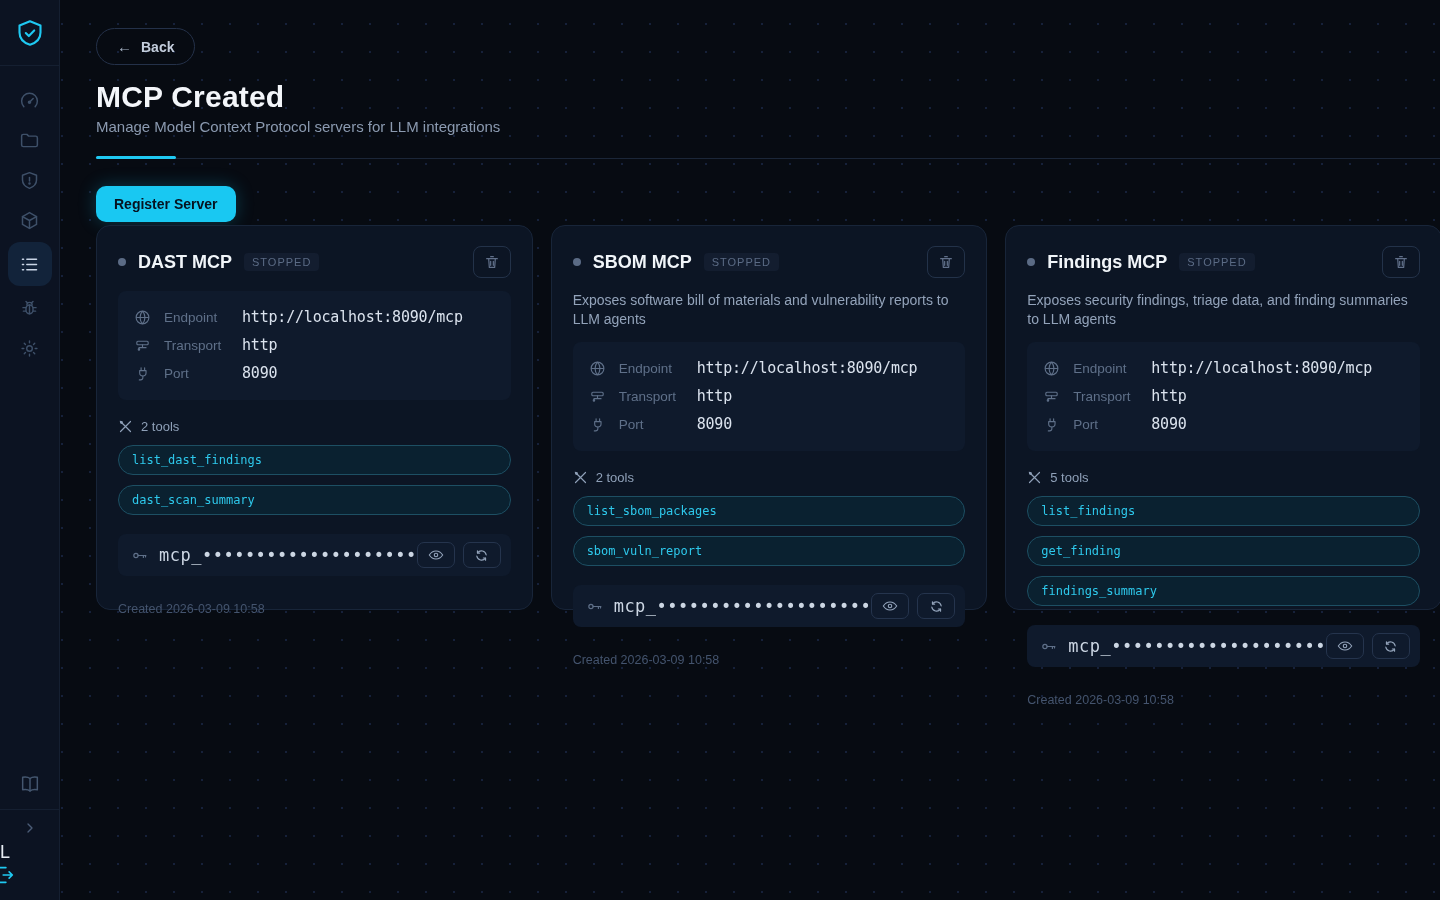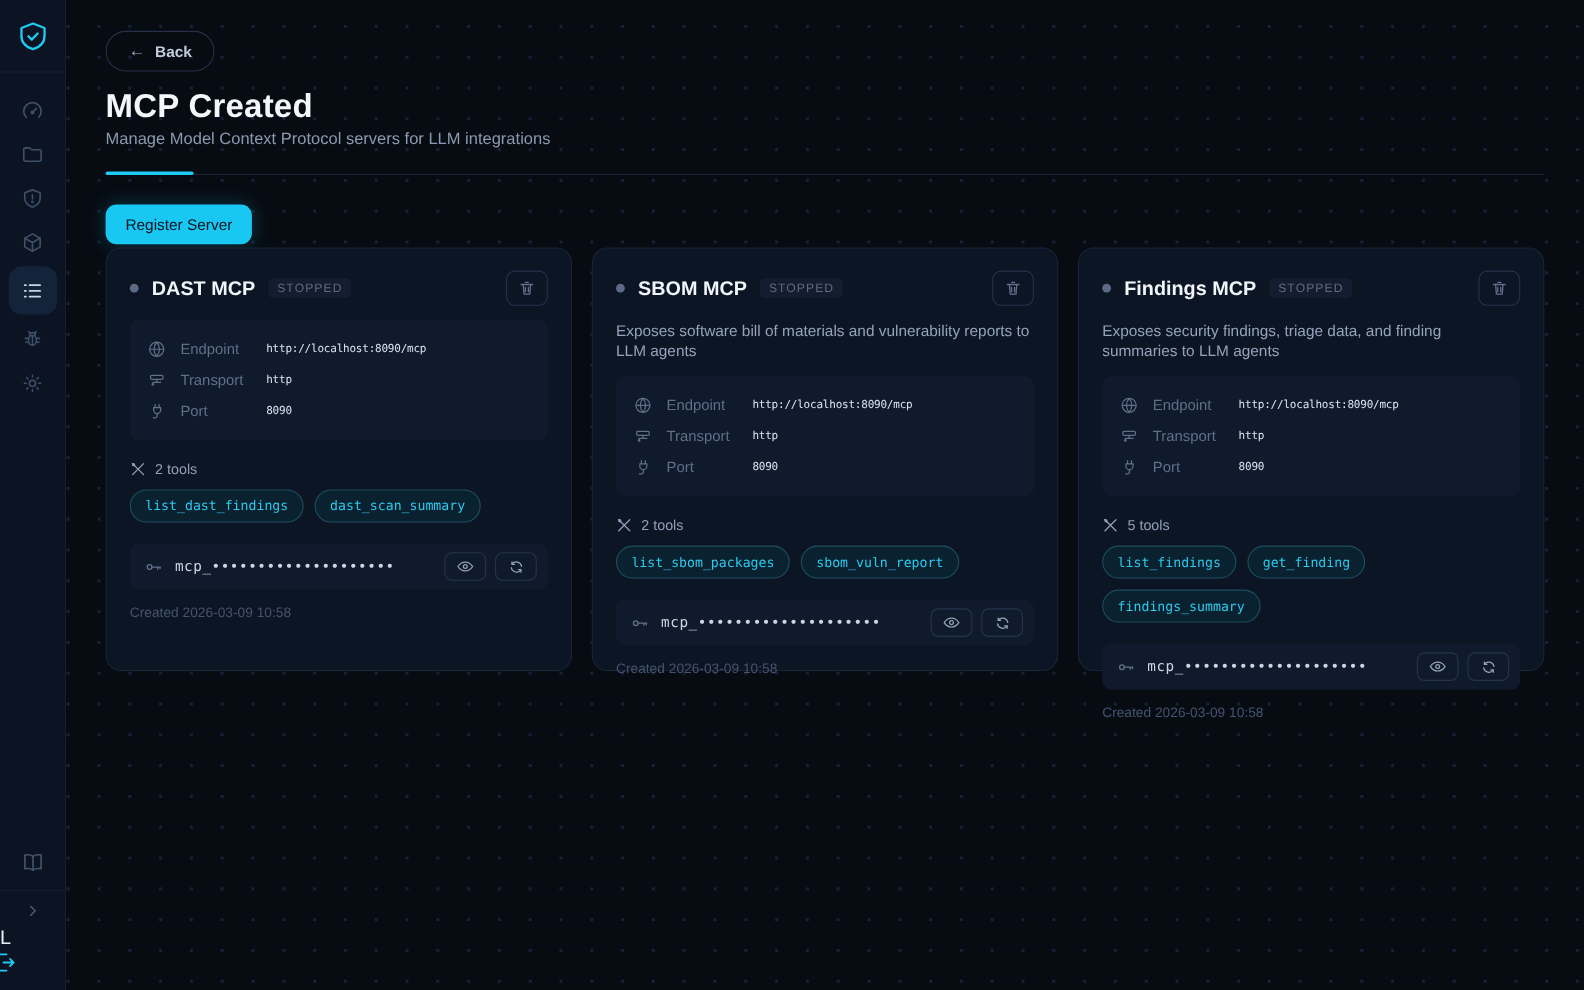--- a/index.html
+++ b/index.html
@@ -78,21 +78,21 @@
     border-bottom:1px solid #1b2638;
   }
   .rule::before {
     content:""; position:absolute; left:0; bottom:-1px;
     width:80px; height:3px; background:#1fc9f2; border-radius:2px;
   }
   .register-btn {
     margin-top:27px;
     display:inline-block; padding:10px 18px; border:none; border-radius:10px;
     background:#19c8f2; color:#06121f;
-    font-size:14px; font-weight:400; font-family:"Liberation Sans", sans-serif;
+    font-size:14px; font-weight:700; font-family:"Liberation Sans", sans-serif;
     cursor:pointer; box-shadow:0 0 18px rgba(25,200,242,0.25);
   }
 
   
   .cards { margin-top:3px; display:flex; gap:18px; }
   .card {
     flex:1; height:385px;
     background:#0c1524;
     border:1px solid #182539;
     border-radius:14px;
@@ -118,53 +118,53 @@
   }
   .config {
     margin-top:13px; background:#0f1a2c; border-radius:8px;
     padding:12px 16px 13px 16px;
   }
   .crow { display:flex; align-items:center; height:28px; }
   .crow .cicon { color:#5f7089; width:18px; display:flex; }
   .clabel { margin-left:12px; width:78px; font-size:13.5px; color:#5f7089; }
   .cvalue {
     font-family:"DejaVu Sans Mono", monospace;
-    font-size:10px; color:#dbe3ee; letter-spacing:-0.2px;
+    font-size:15px; color:#dbe3ee; letter-spacing:-0.2px;
   }
   .tools-head {
     margin-top:19px; display:flex; align-items:center; gap:8px;
     font-size:13px; color:#8fa0b8;
   }
   .tools-head .ticon { color:#8fa0b8; }
-  .pills { margin-top:11px; display:flex; gap:10px; flex-wrap:wrap; }
+  .pills { margin-top:11px; display:flex; gap:10px; flex-wrap:wrap;flex-direction:column; }
   .pill {
     padding:7px 13px; border-radius:15px;
     border:1px solid #1d4f63; background:#0a2130;
     font-family:"DejaVu Sans Mono", monospace;
     font-size:12px; color:#2ec9ec; cursor:default;
   }
   .keyrow {
     margin-top:19px; background:#0f1a2c; border-radius:8px;
     padding:8px 10px 8px 13px;
     display:flex; align-items:center;
   }
   .keyrow .kicon { color:#5f7089; display:flex; }
   .keytext {
     margin-left:11px;
     font-family:"DejaVu Sans Mono", monospace;
-    font-size:13px; color:#ccd6e3; letter-spacing:0.5px;
+    font-size:17px; color:#ccd6e3; letter-spacing:0.5px;
   }
   .iconbtn {
     width:38px; height:26px; border-radius:7px;
     border:1px solid #25344d; background:transparent; color:#93a3ba;
     display:flex; align-items:center; justify-content:center; cursor:pointer;
   }
   .iconbtn + .iconbtn { margin-left:8px; }
   .keyrow .spacer { flex:1; }
-  .created { margin-top:14px; font-size:12.5px; color:#44546e; }
+  .created { margin-top:26px; font-size:12.5px; color:#44546e; }
 </style>
 </head>
 <body>
 
 <aside class="sidebar">
   <div class="logo-box">
     <span>
       <svg width="28" height="28" viewBox="0 0 24 24" fill="none" stroke="currentColor" stroke-width="1.8" stroke-linecap="round" stroke-linejoin="round">
           <path d="M12 2l9 3.5v6c0 5.6-4.1 9-9 10.5C7.1 20.5 3 17.1 3 11.5v-6L12 2z"></path>
           <path d="M8.4 12l2.6 2.6 4.6-4.8"></path>

